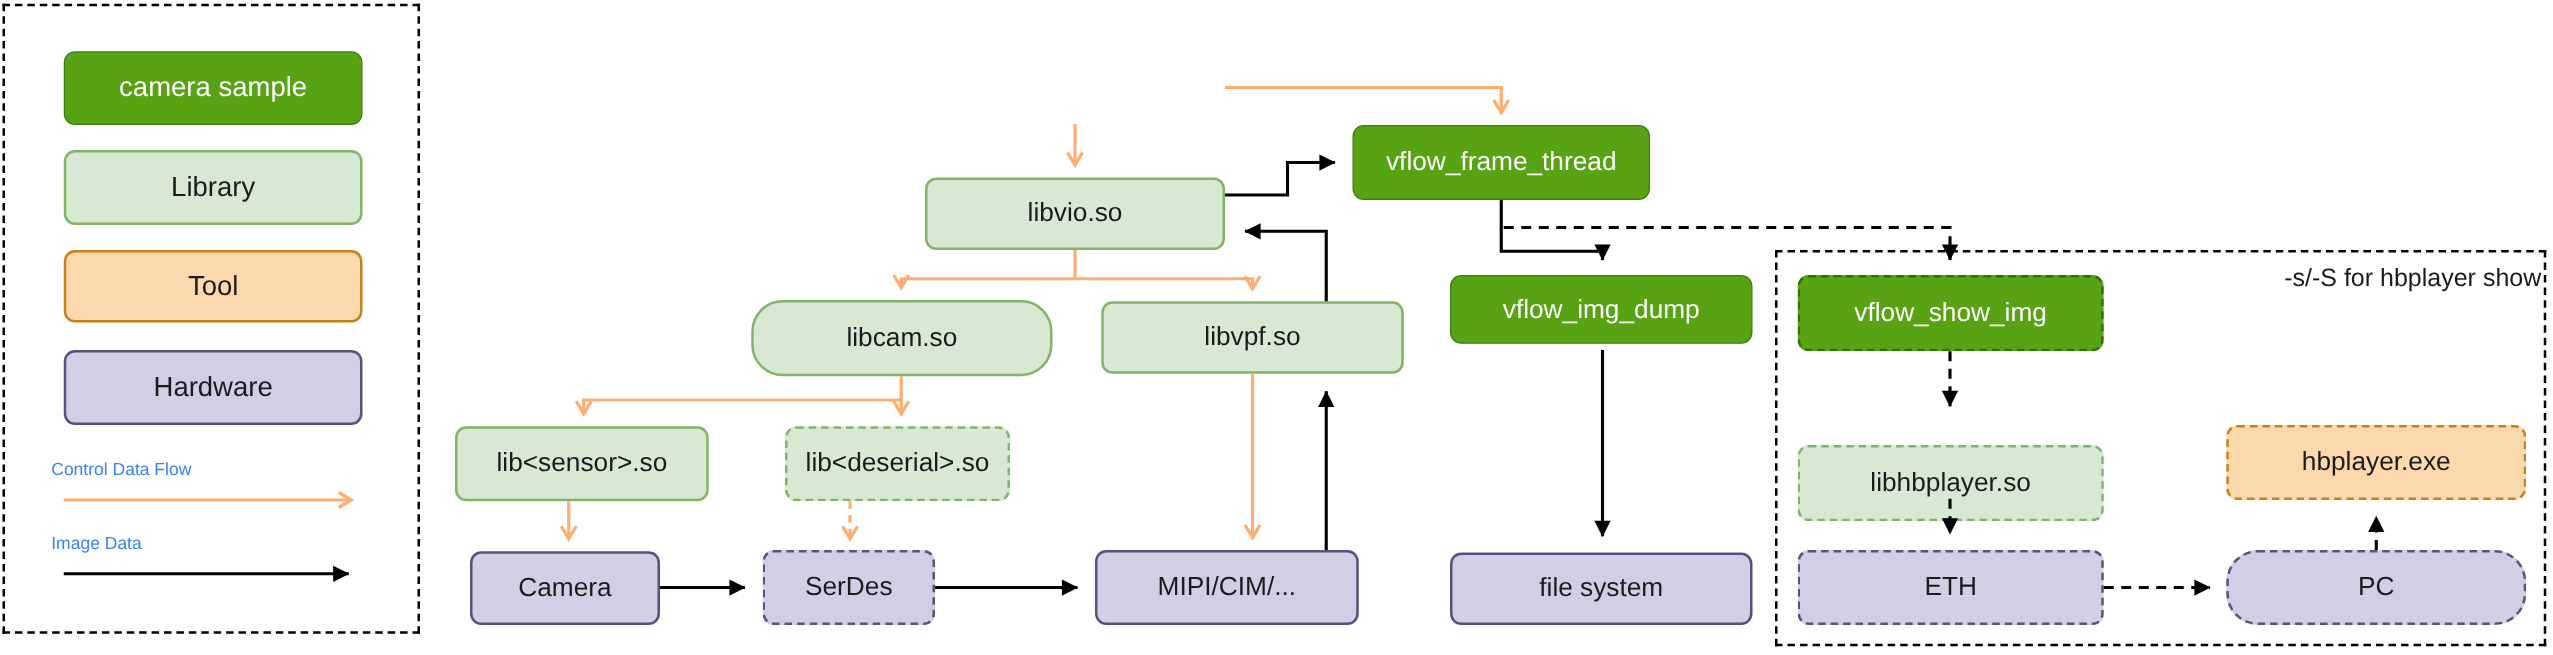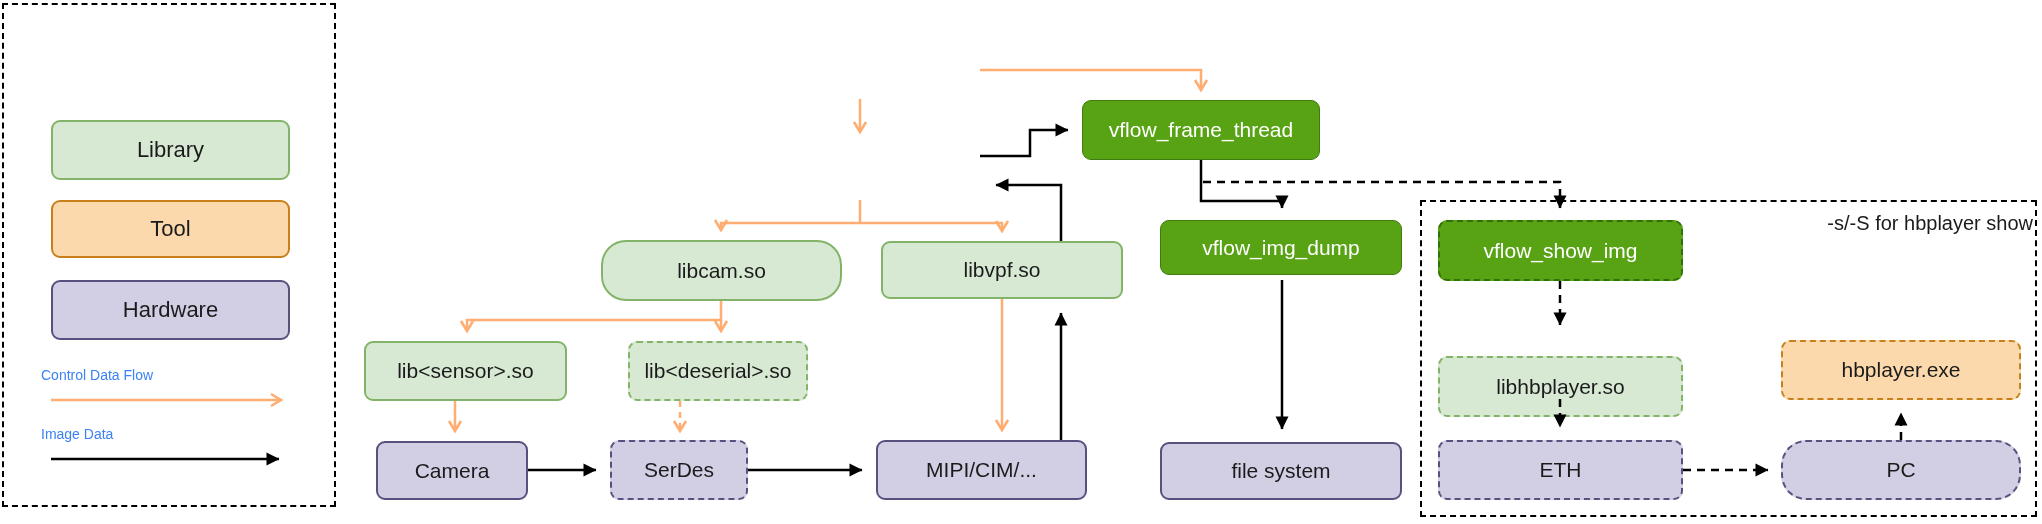--- a/index.html
+++ b/index.html
@@ -30,26 +30,28 @@
 </head>
 <body>
 
 <div class="canvas">
 
   <div class="frame" style="left:2px;top:3px;width:334px;height:504px;"></div>
 
   <div class="frame" style="left:1420px;top:200px;width:617px;height:317px;"></div>
   <div class="note" style="left:1744px;top:212px;width:289px;">-s/-S for hbplayer show</div>
 
+  <div class="node t-app legend-box" style="left:51px;top:41px;width:239px;height:59px;">camera sample</div>
   <div class="node t-library legend-box" style="left:51px;top:120px;width:239px;height:60px;">Library</div>
   <div class="node t-tool legend-box" style="left:51px;top:200px;width:239px;height:58px;">Tool</div>
   <div class="node t-hardware legend-box" style="left:51px;top:280px;width:239px;height:60px;">Hardware</div>
   <div class="flow-label" style="left:41px;top:367px;width:260px;">Control Data Flow</div>
   <div class="flow-label" style="left:41px;top:426px;width:260px;">Image Data</div>
 
+  <div class="node t-library" style="left:740px;top:142px;width:240px;height:58px;">libvio.so</div>
   <div class="node t-app" style="left:1082px;top:100px;width:238px;height:60px;">vflow_frame_thread</div>
   <div class="node t-library" style="left:601px;top:240px;width:241px;height:61px;border-radius:25px;">libcam.so</div>
   <div class="node t-library" style="left:881px;top:241px;width:242px;height:58px;">libvpf.so</div>
   <div class="node t-app" style="left:1160px;top:220px;width:242px;height:55px;">vflow_img_dump</div>
   <div class="node t-app dashed" style="left:1438px;top:220px;width:245px;height:61px;">vflow_show_img</div>
   <div class="node t-library" style="left:364px;top:341px;width:203px;height:60px;">lib&lt;sensor&gt;.so</div>
   <div class="node t-library dashed" style="left:628px;top:341px;width:180px;height:60px;">lib&lt;deserial&gt;.so</div>
   <div class="node t-library dashed" style="left:1438px;top:356px;width:245px;height:61px;">libhbplayer.so</div>
   <div class="node t-tool dashed" style="left:1781px;top:340px;width:240px;height:60px;">hbplayer.exe</div>
   <div class="node t-hardware" style="left:376px;top:441px;width:152px;height:59px;">Camera</div>

